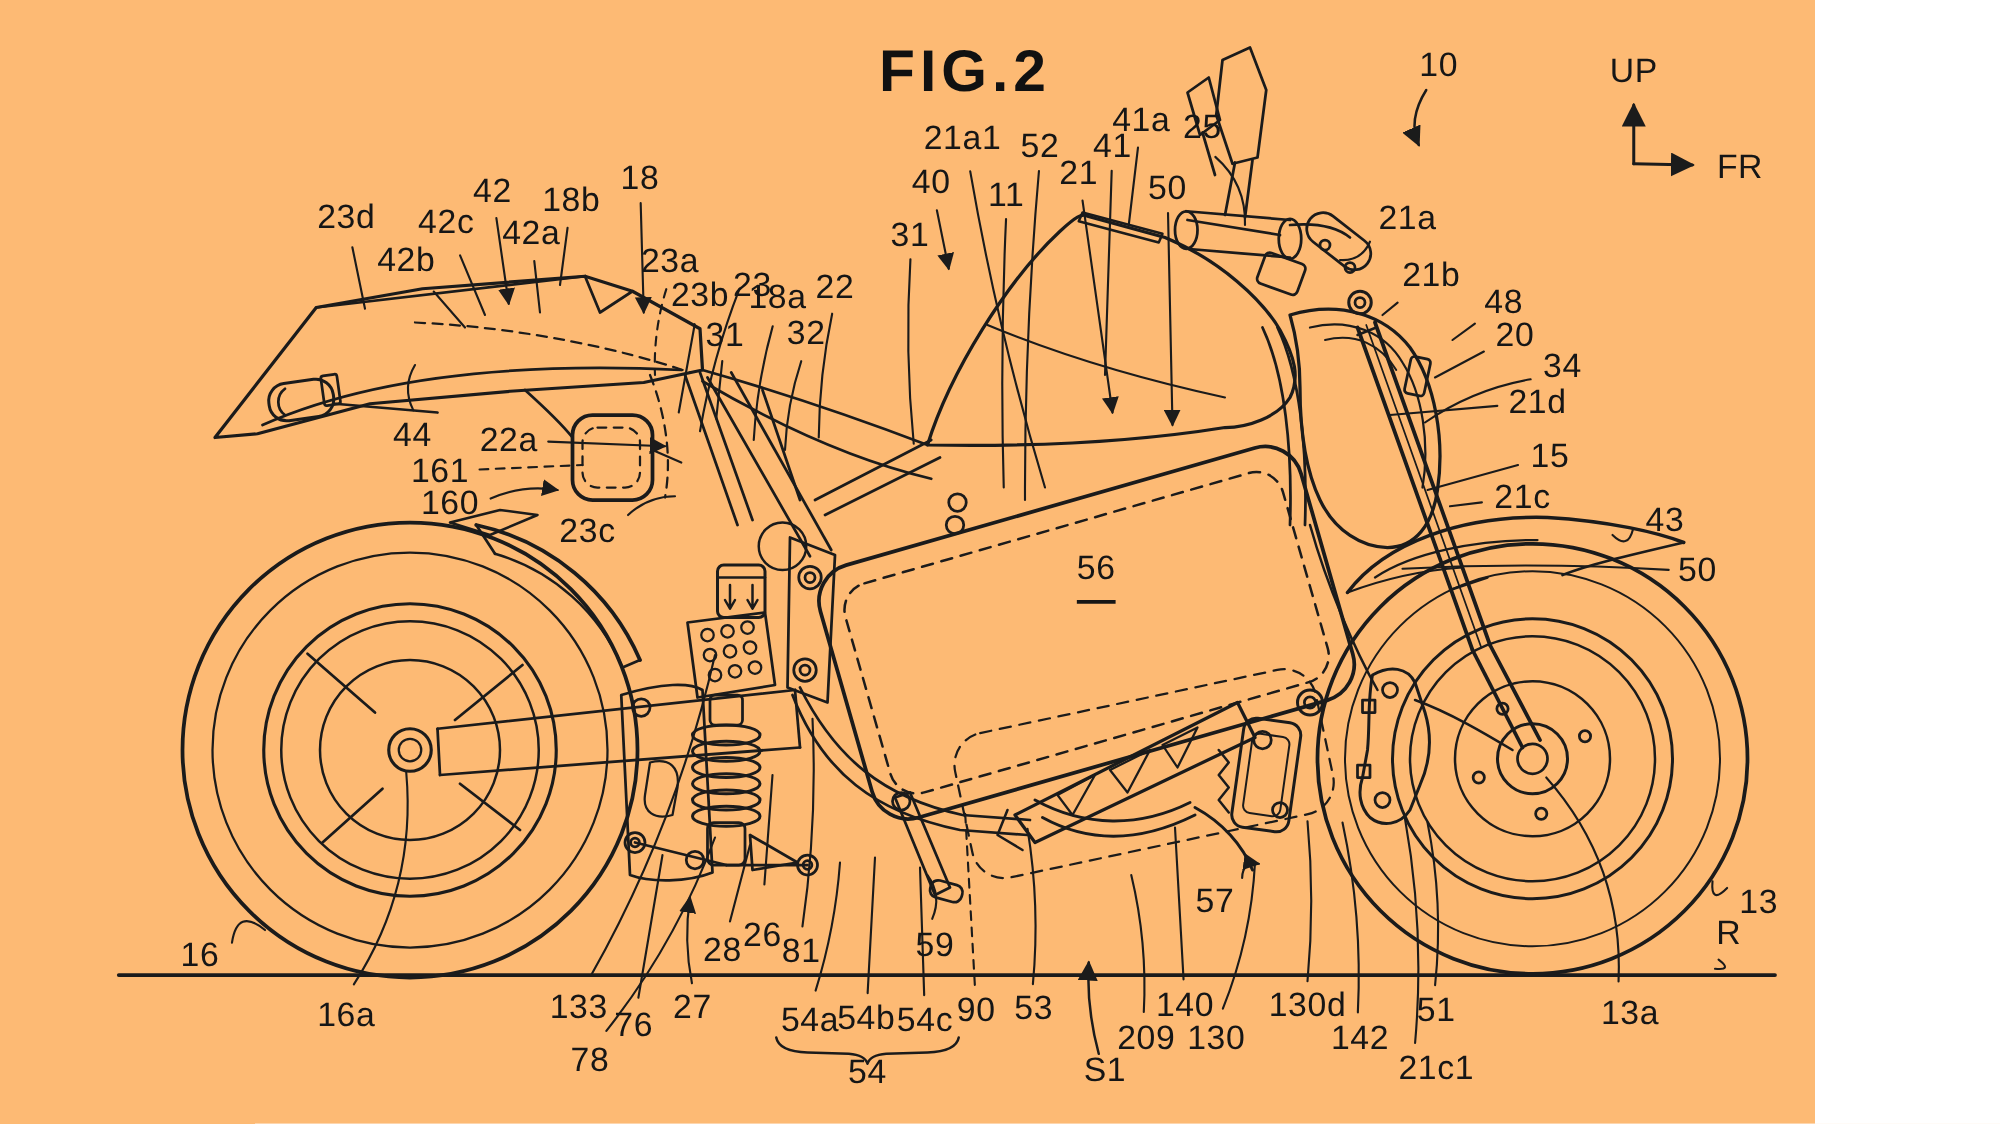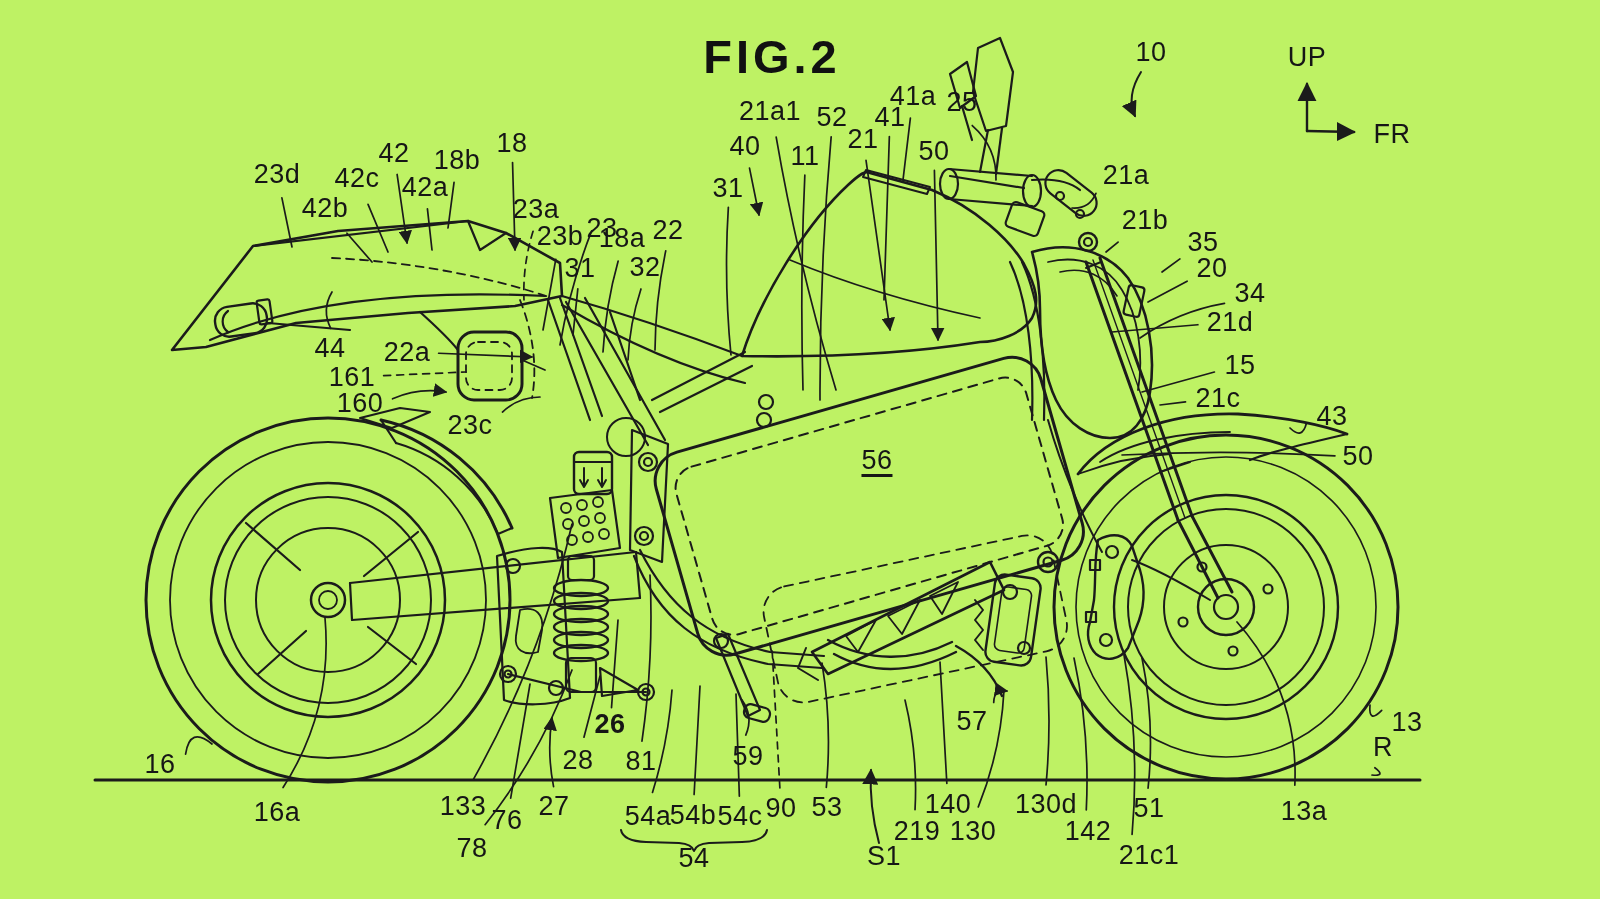--- a/index.html
+++ b/index.html
@@ -1,22 +1,22 @@
 <!DOCTYPE html>
 <html style="--ink: #1b1b1b;"><head>
 <meta charset="utf-8">
 <style>
   html,body{margin:0;padding:0;background:#fff;}
-  #page{position:relative;width:1600px;height:899px;background:#bef264;overflow:hidden;
+  #page{position:relative;width:1452px;height:899px;background:#fdba74;overflow:hidden;
         font-family:"Liberation Sans", sans-serif; color:#111;}
   #art{position:absolute;left:0;top:0;}
   #labels-layer{position:absolute;left:0;top:0;width:1600px;height:899px;}
   .ref{position:absolute;transform:translate(-50%,-50%);white-space:nowrap;
        font-size:27px;line-height:1;color:#161616;letter-spacing:0.5px;}
-  .ref.u{border-bottom:3px solid #161616;padding-bottom:0;}
+  .ref.u{border-bottom:3px solid #161616;padding-bottom:12px;}
   .fig-title{position:absolute;transform:translate(-50%,-50%);font-size:47px;
        font-weight:700;letter-spacing:4px;color:#111;}
   svg *{vector-effect:none;}
 </style>
 </head>
 <body>
 
 <div id="page">
 
 <svg id="art" width="1600" height="899" viewBox="0 0 1600 899">
@@ -367,53 +367,53 @@
       <div class="ref" style="left: 805px; top: 156px;">11</div>
       <div class="ref" style="left: 832px; top: 117px;">52</div>
       <div class="ref" style="left: 863px; top: 139px;">21</div>
       <div class="ref" style="left: 890px; top: 117px;">41</div>
       <div class="ref" style="left: 913px; top: 96px;">41a</div>
       <div class="ref" style="left: 962px; top: 102px;">25</div>
       <div class="ref" style="left: 934px; top: 151px;">50</div>
       <div class="ref" style="left: 1151px; top: 52px;">10</div>
       <div class="ref" style="left: 1126px; top: 175px;">21a</div>
       <div class="ref" style="left: 1145px; top: 220px;">21b</div>
-      <div class="ref" style="left: 1203px; top: 242px;">35</div>
+      <div class="ref" style="left: 1203px; top: 242px;">48</div>
       <div class="ref" style="left: 1212px; top: 268px;">20</div>
       <div class="ref" style="left: 1250px; top: 293px;">34</div>
       <div class="ref" style="left: 1230px; top: 322px;">21d</div>
       <div class="ref" style="left: 1240px; top: 365px;">15</div>
       <div class="ref" style="left: 1218px; top: 398px;">21c</div>
       <div class="ref" style="left: 1332px; top: 416px;">43</div>
       <div class="ref" style="left: 1358px; top: 456px;">50</div>
       <div class="ref" style="left: 330px; top: 348px;">44</div>
       <div class="ref" style="left: 407px; top: 352px;">22a</div>
       <div class="ref" style="left: 352px; top: 377px;">161</div>
       <div class="ref" style="left: 360px; top: 403px;">160</div>
       <div class="ref" style="left: 470px; top: 425px;">23c</div>
       <div class="ref u" style="left: 877px; top: 462px;">56</div>
       <div class="ref" style="left: 160px; top: 764px;">16</div>
       <div class="ref" style="left: 277px; top: 812px;">16a</div>
       <div class="ref" style="left: 463px; top: 806px;">133</div>
       <div class="ref" style="left: 507px; top: 820px;">76</div>
       <div class="ref" style="left: 472px; top: 848px;">78</div>
       <div class="ref" style="left: 554px; top: 806px;">27</div>
-      <div class="ref" style="left: 610px; top: 724px; font-weight: bold;">26</div>
+      <div class="ref" style="left: 610px; top: 748px;">26</div>
       <div class="ref" style="left: 578px; top: 760px;">28</div>
       <div class="ref" style="left: 641px; top: 761px;">81</div>
       <div class="ref" style="left: 748px; top: 756px;">59</div>
       <div class="ref" style="left: 648px; top: 816px;">54a</div>
       <div class="ref" style="left: 693px; top: 815px;">54b</div>
       <div class="ref" style="left: 740px; top: 816px;">54c</div>
       <div class="ref" style="left: 694px; top: 858px;">54</div>
       <div class="ref" style="left: 781px; top: 808px;">90</div>
       <div class="ref" style="left: 827px; top: 807px;">53</div>
       <div class="ref" style="left: 884px; top: 856px;">S1</div>
       <div class="ref" style="left: 972px; top: 721px;">57</div>
-      <div class="ref" style="left: 917px; top: 831px;">219</div>
+      <div class="ref" style="left: 917px; top: 831px;">209</div>
       <div class="ref" style="left: 948px; top: 804px;">140</div>
       <div class="ref" style="left: 973px; top: 831px;">130</div>
       <div class="ref" style="left: 1046px; top: 804px;">130d</div>
       <div class="ref" style="left: 1088px; top: 831px;">142</div>
       <div class="ref" style="left: 1133px; top: 855px; margin-left: 16px;">21c1</div>
       <div class="ref" style="left: 1149px; top: 808px;">51</div>
       <div class="ref" style="left: 1407px; top: 722px;">13</div>
       <div class="ref" style="left: 1383px; top: 747px;">R</div>
       <div class="ref" style="left: 1304px; top: 811px;">13a</div>
       <div class="ref" style="left: 1307px; top: 57px;">UP</div>

